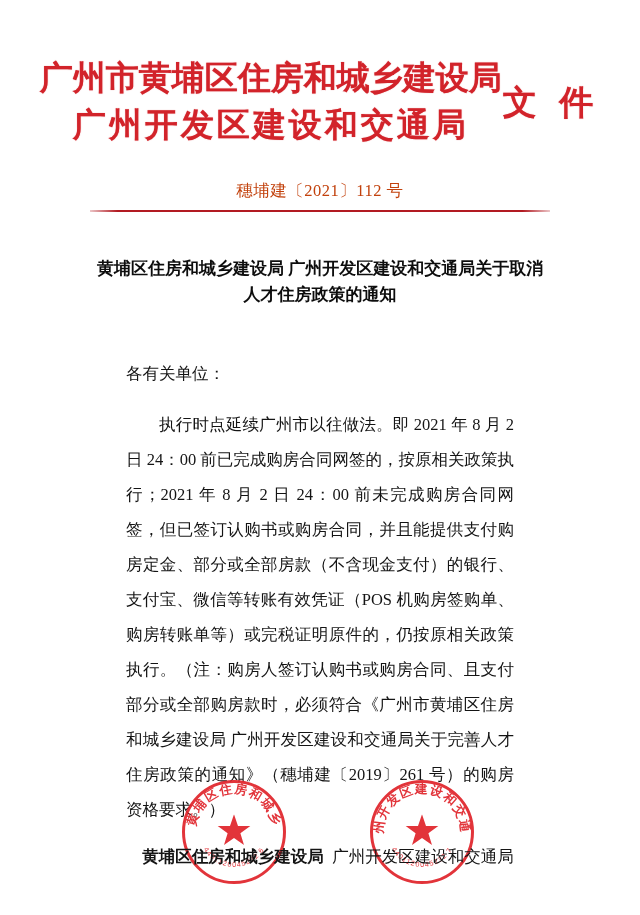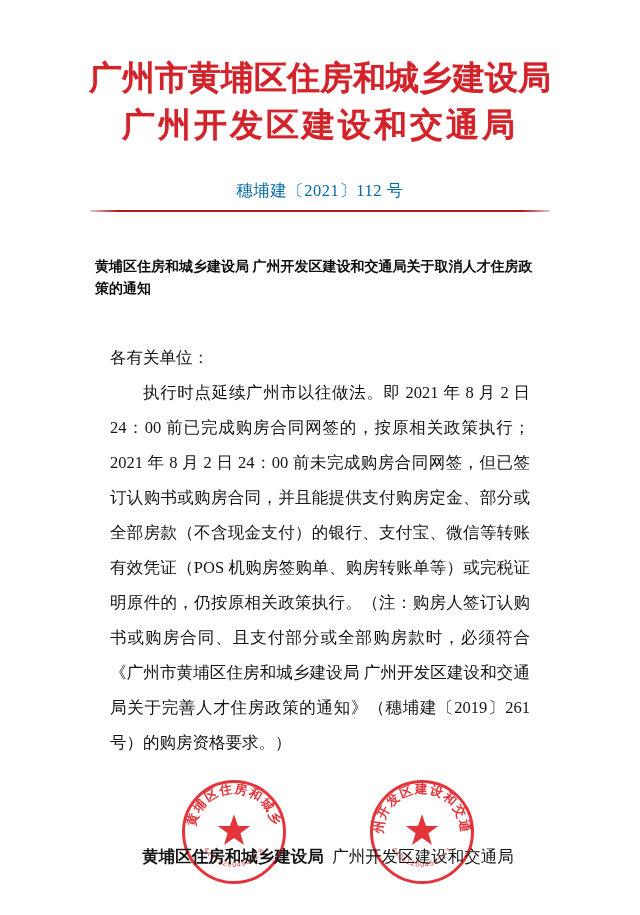--- a/index.html
+++ b/index.html
@@ -59,60 +59,60 @@
     text-shadow: 0 0 1px rgba(210,35,42,0.55);
   }
 
   
   .docnum {
     position: absolute;
     left: 0; top: 180px;
     width: 640px;
     text-align: center;
     font-size: 16.5px;
-    color: #0369a1;
+    color: #c2410c;
     letter-spacing: 0.5px;
   }
   .red-rule {
     position: absolute;
     left: 90px; top: 210px;
     width: 460px; height: 2px;
     background: linear-gradient(to right,
       rgba(178,26,34,0.25) 0%,
       #b21a22 6%,
       #b21a22 94%,
       rgba(178,26,34,0.25) 100%);
   }
 
   
   .doc-title {
     position: absolute;
     left: 95px; top: 256px;
     width: 450px;
-    text-align: left;
-    font-weight: bold;
-    font-size: 14px;
+    text-align: center;
+    font-weight: bold;
+    font-size: 17px;
     line-height: 1.55;
     color: #0d0d0d;
     letter-spacing: 0px;
   }
 
   
   .body-block {
     position: absolute;
     left: 110px; top: 340px;
     width: 420px;
     font-size: 16.5px;
     line-height: 35px;
     color: #141414;
     text-align: justify;
     text-justify: inter-character;
   }
   .body-block p {
-    margin: 0;
+    margin: 16px;
     text-align: justify;
     text-justify: inter-character;
   }
   .body-block p.indent {
     text-indent: 2em;
   }
   .salutation { text-indent: 0; }
 
   
   .sign-area {
@@ -170,20 +170,21 @@
 </style>
 </head>
 <body>
 
 <div class="masthead">
   <div class="masthead-inner">
     <div class="org-stack">
       <div class="org-line line1">广州市黄埔区住房和城乡建设局</div>
       <div class="org-line line2">广州开发区建设和交通局</div>
     </div>
+    <div class="wenjian">文 件</div>
   </div>
 </div>
 
 <div class="docnum">穗埔建〔2021〕112 号</div>
 <div class="red-rule"></div>
 
 <div class="doc-title">黄埔区住房和城乡建设局 广州开发区建设和交通局关于取消人才住房政策的通知</div>
 
 <div class="body-block">
   <p class="salutation">各有关单位：</p>

